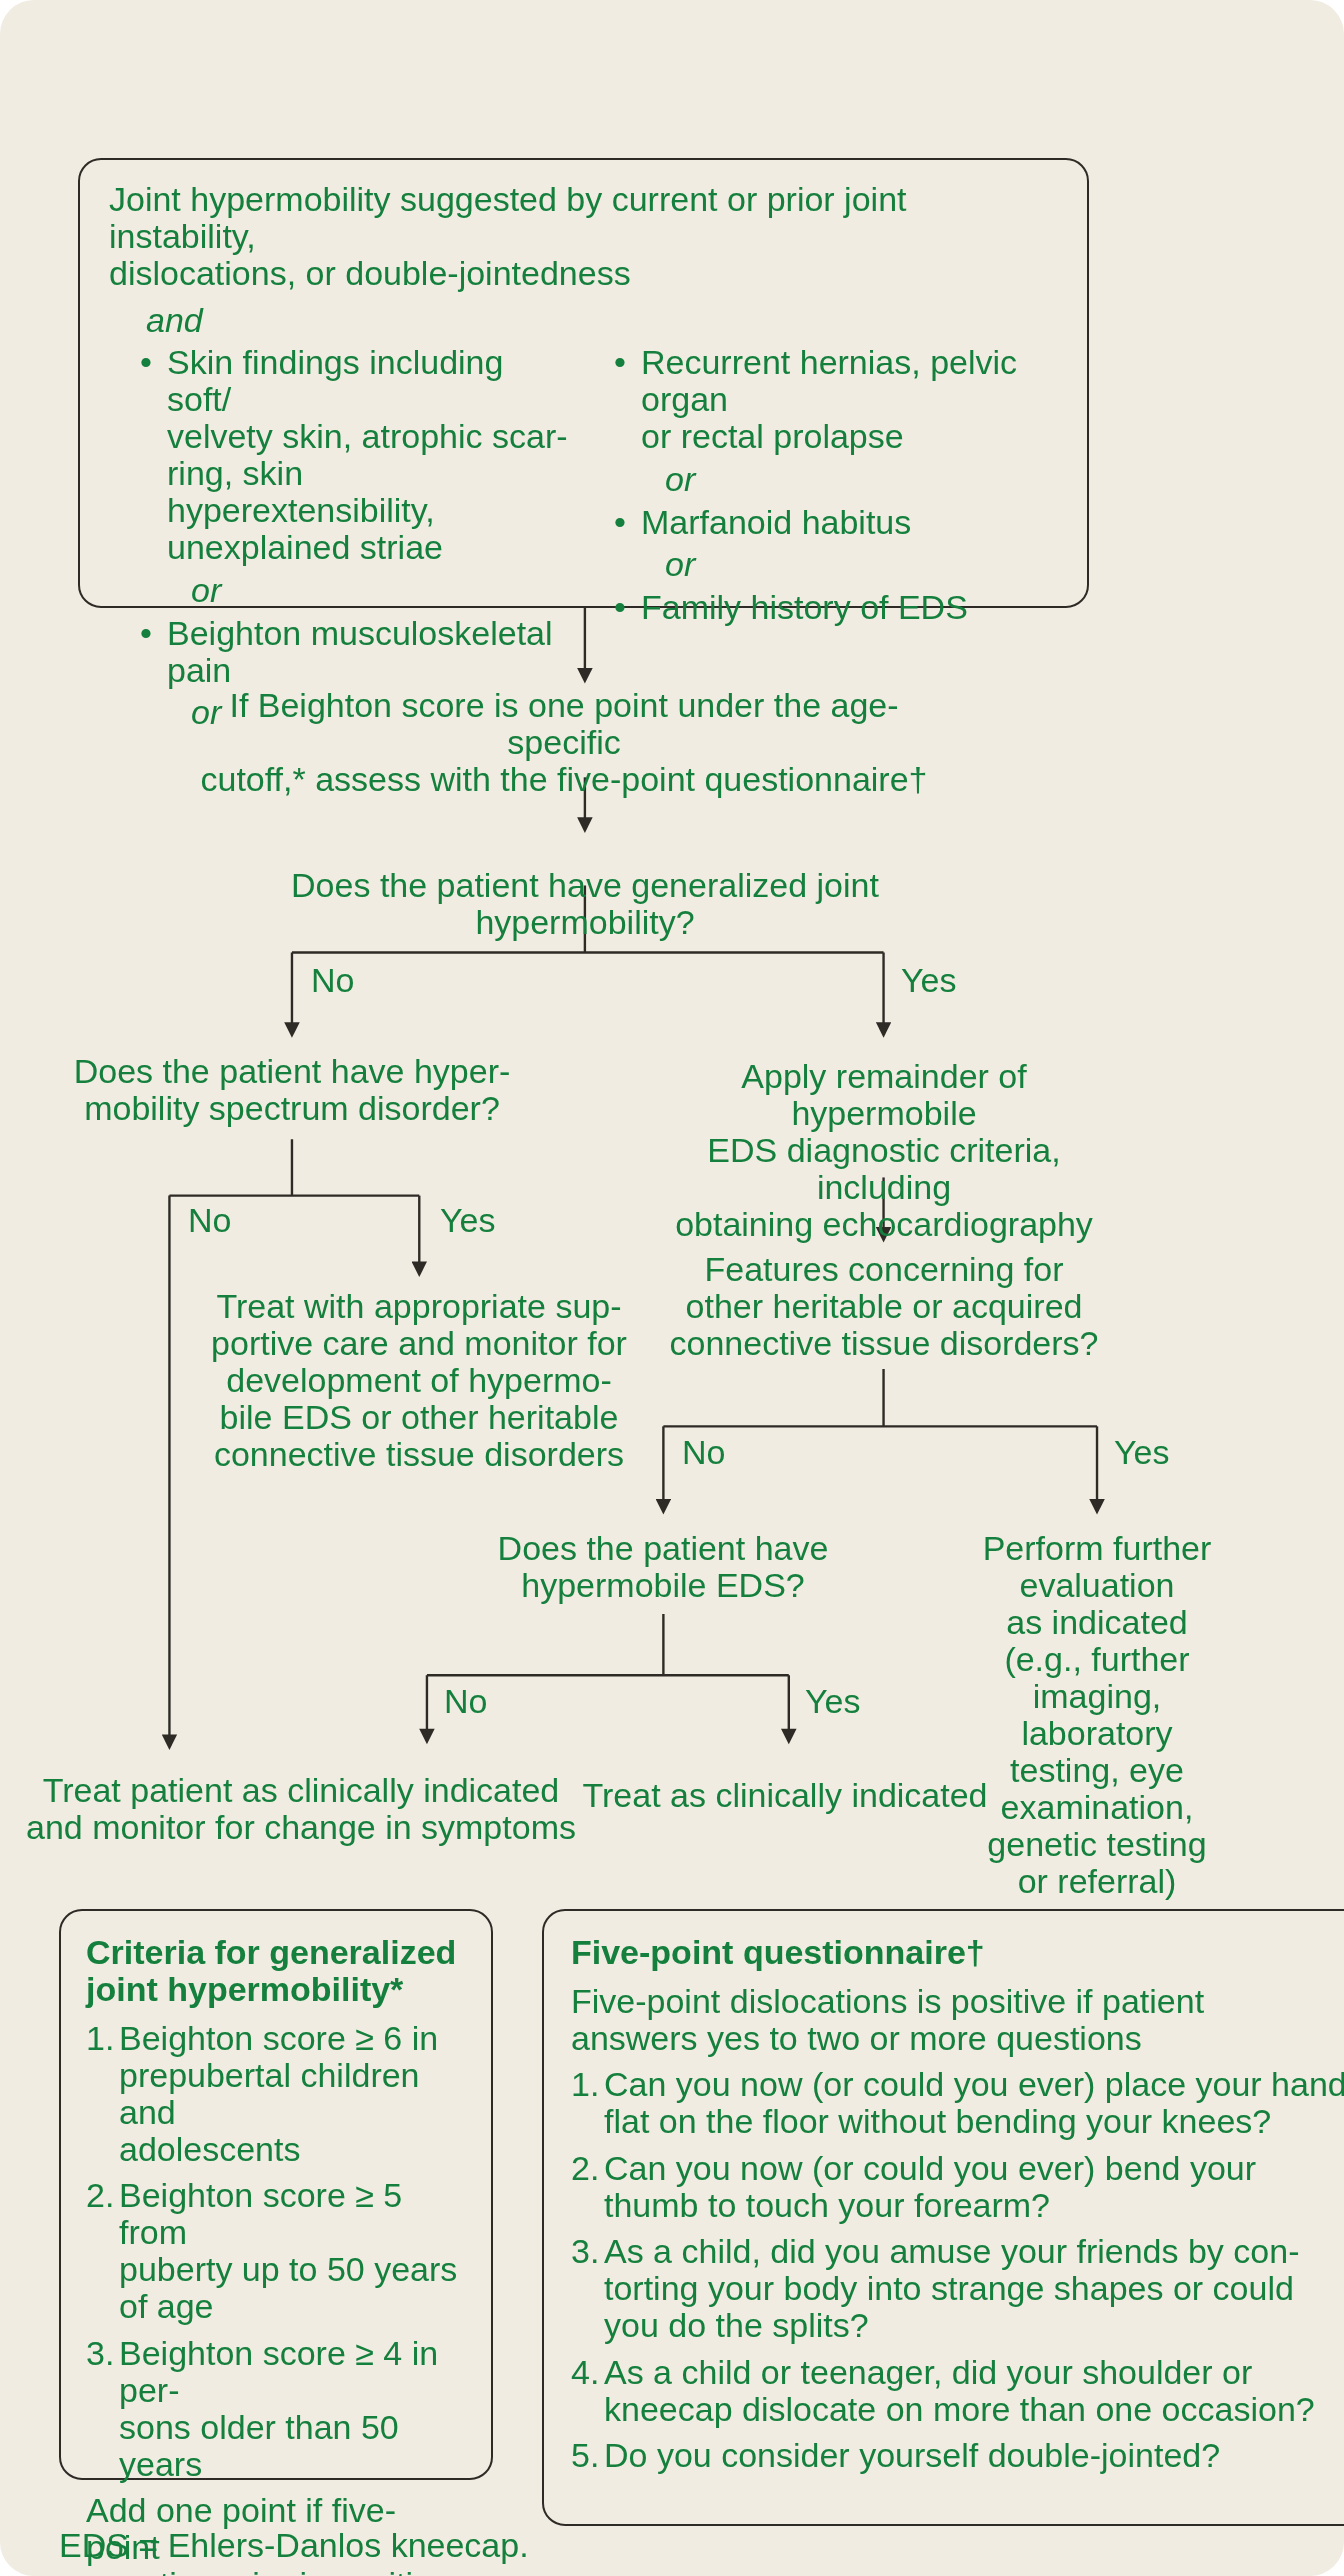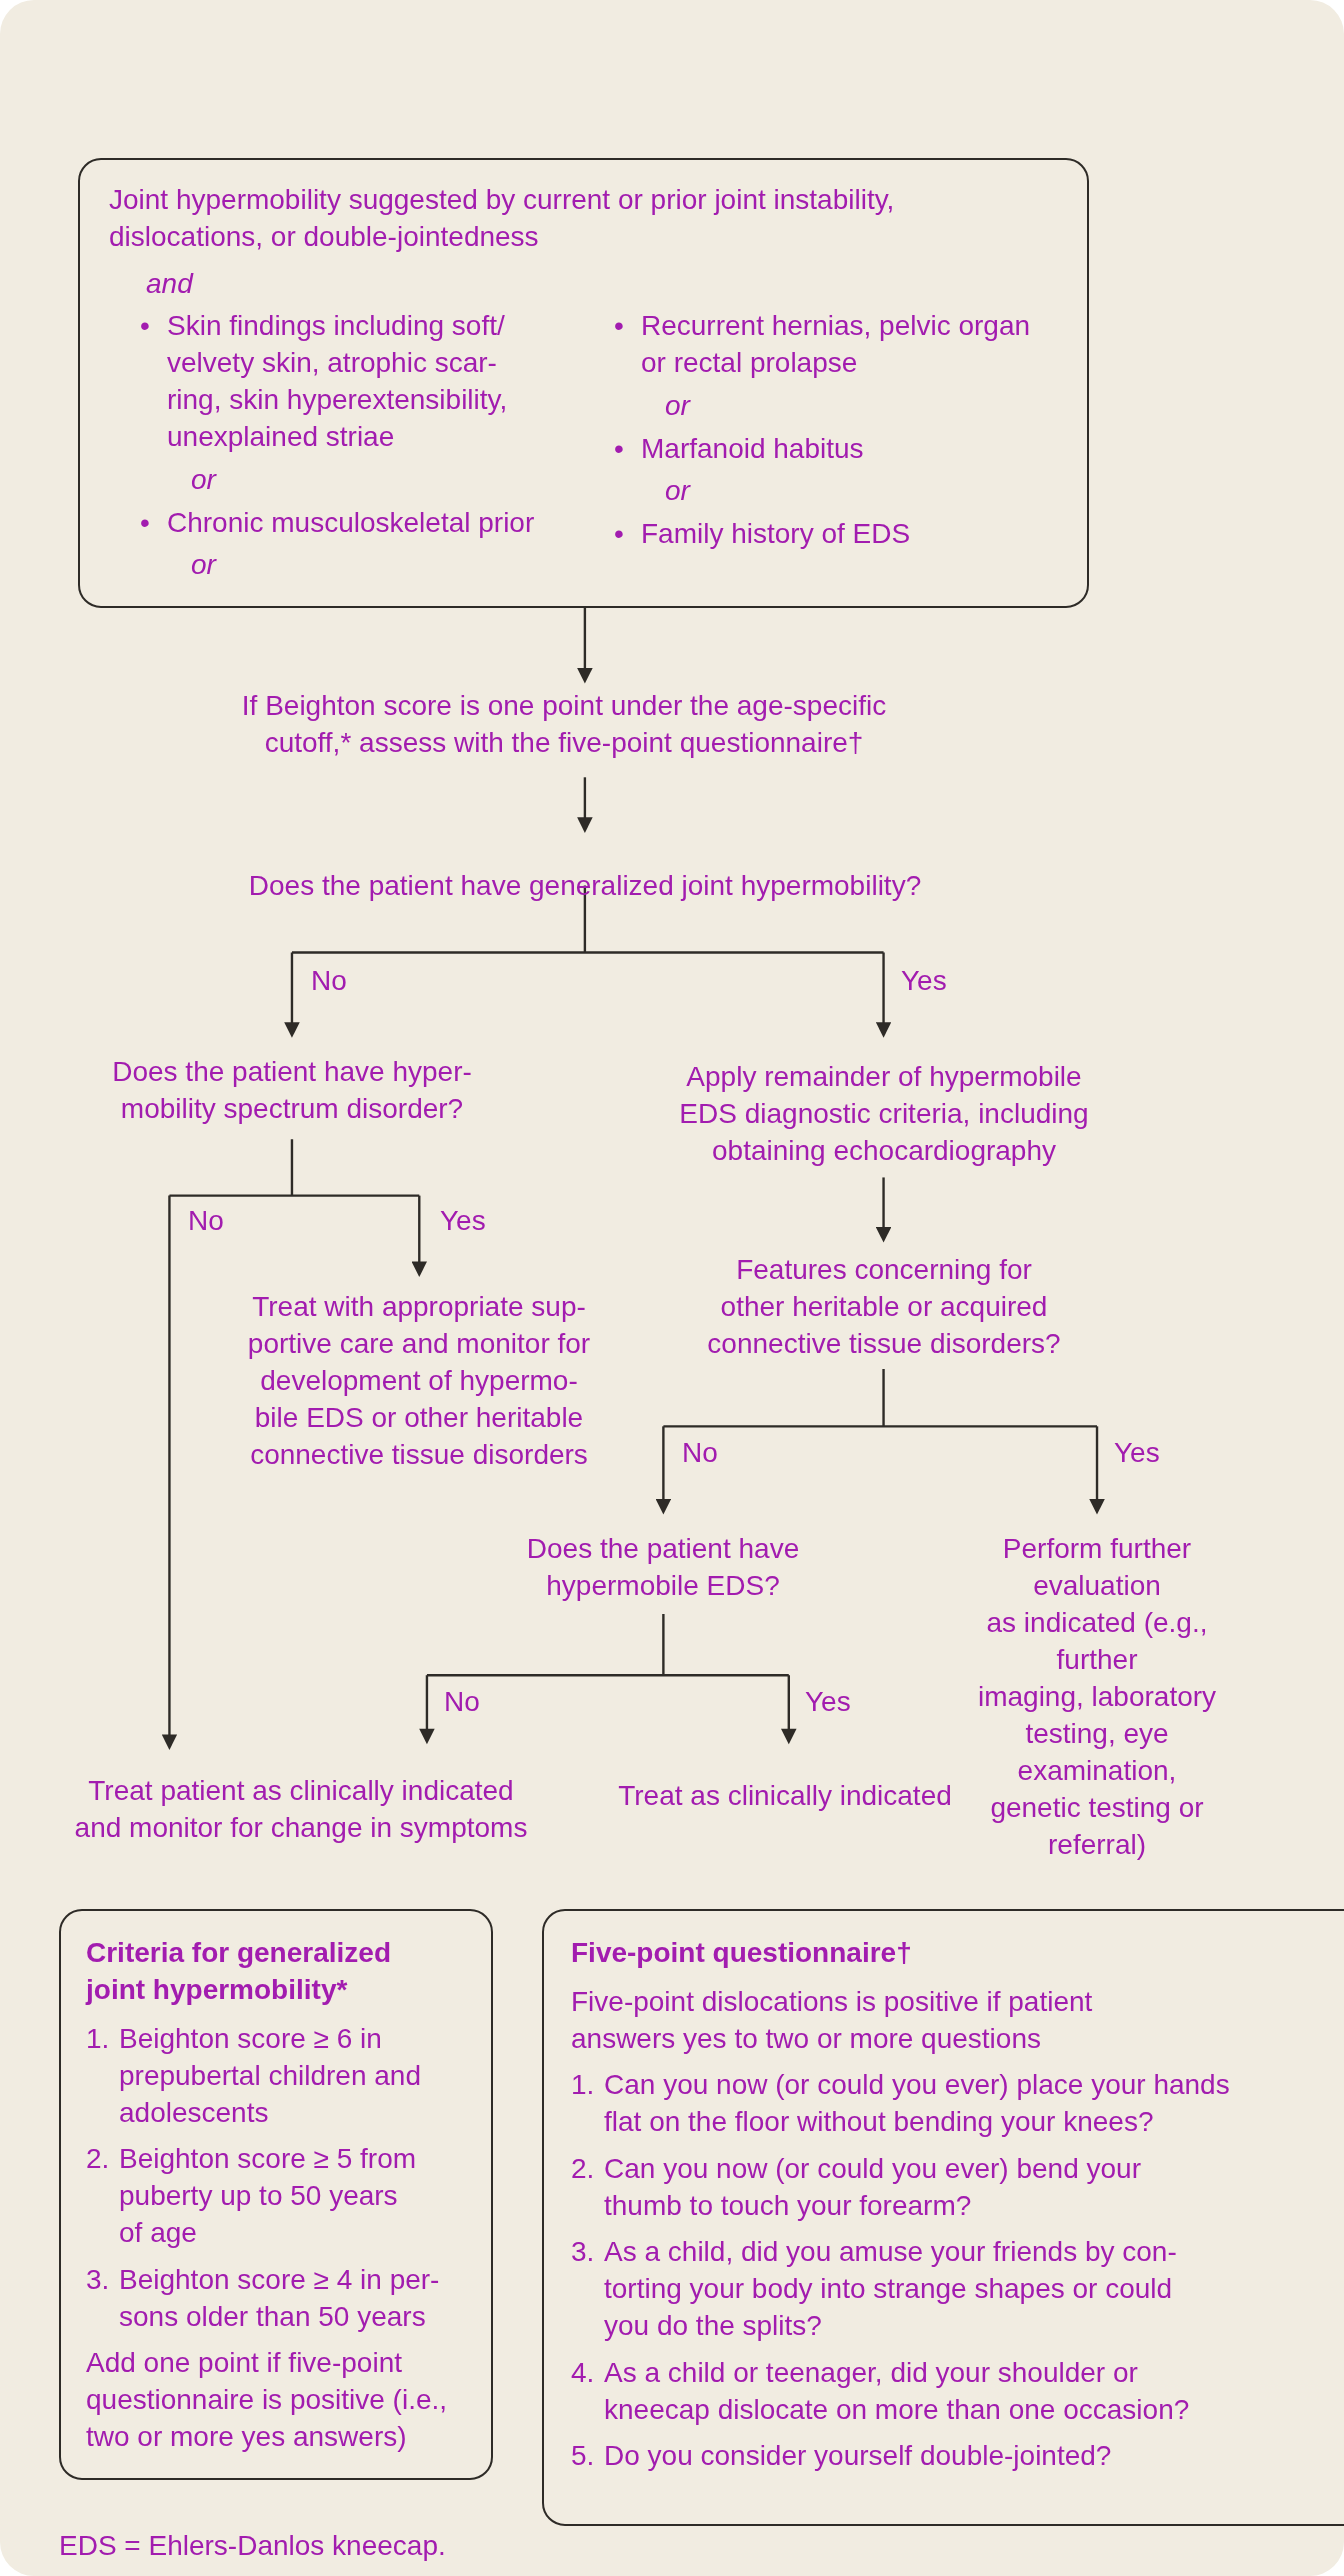--- a/index.html
+++ b/index.html
@@ -3,22 +3,22 @@
 <meta charset="utf-8">
 <style>
   html,body{margin:0;padding:0;background:#ffffff;}
   .page{
     position:relative;
     width:1344px;height:2576px;
     background:#f1ece1;
     border-radius:34px;
     overflow:hidden;
     font-family:"Liberation Sans", sans-serif;
-    color:#a21caf;
-    font-size:28px;
+    color:#15803d;
+    font-size:34px;
     line-height:37px;
   }
   .abs{position:absolute;}
   .pre{white-space:pre-line;}
   .center{transform:translateX(-50%);text-align:center;}
   .italic{font-style:italic;}
   svg.connectors{position:absolute;left:0;top:0;width:1344px;height:2576px;}
   .box{
     border:2.4px solid #2e2b27;
     border-radius:23px;
@@ -81,21 +81,21 @@
         <div class="bullet-item">
           <span class="bullet">•</span>
           <span class="pre">Skin findings including soft/
 velvety skin, atrophic scar-
 ring, skin hyperextensibility,
 unexplained striae</span>
         </div>
         <div class="or-label italic">or</div>
         <div class="bullet-item">
           <span class="bullet">•</span>
-          <span class="pre">Chronic musculoskeletal prior</span>
+          <span class="pre">Beighton musculoskeletal pain</span>
         </div>
         <div class="or-label italic">or</div>
       </div>
       <div class="col-right">
         <div class="bullet-item">
           <span class="bullet">•</span>
           <span class="pre">Recurrent hernias, pelvic organ
 or rectal prolapse</span>
         </div>
         <div class="or-label italic">or</div>

